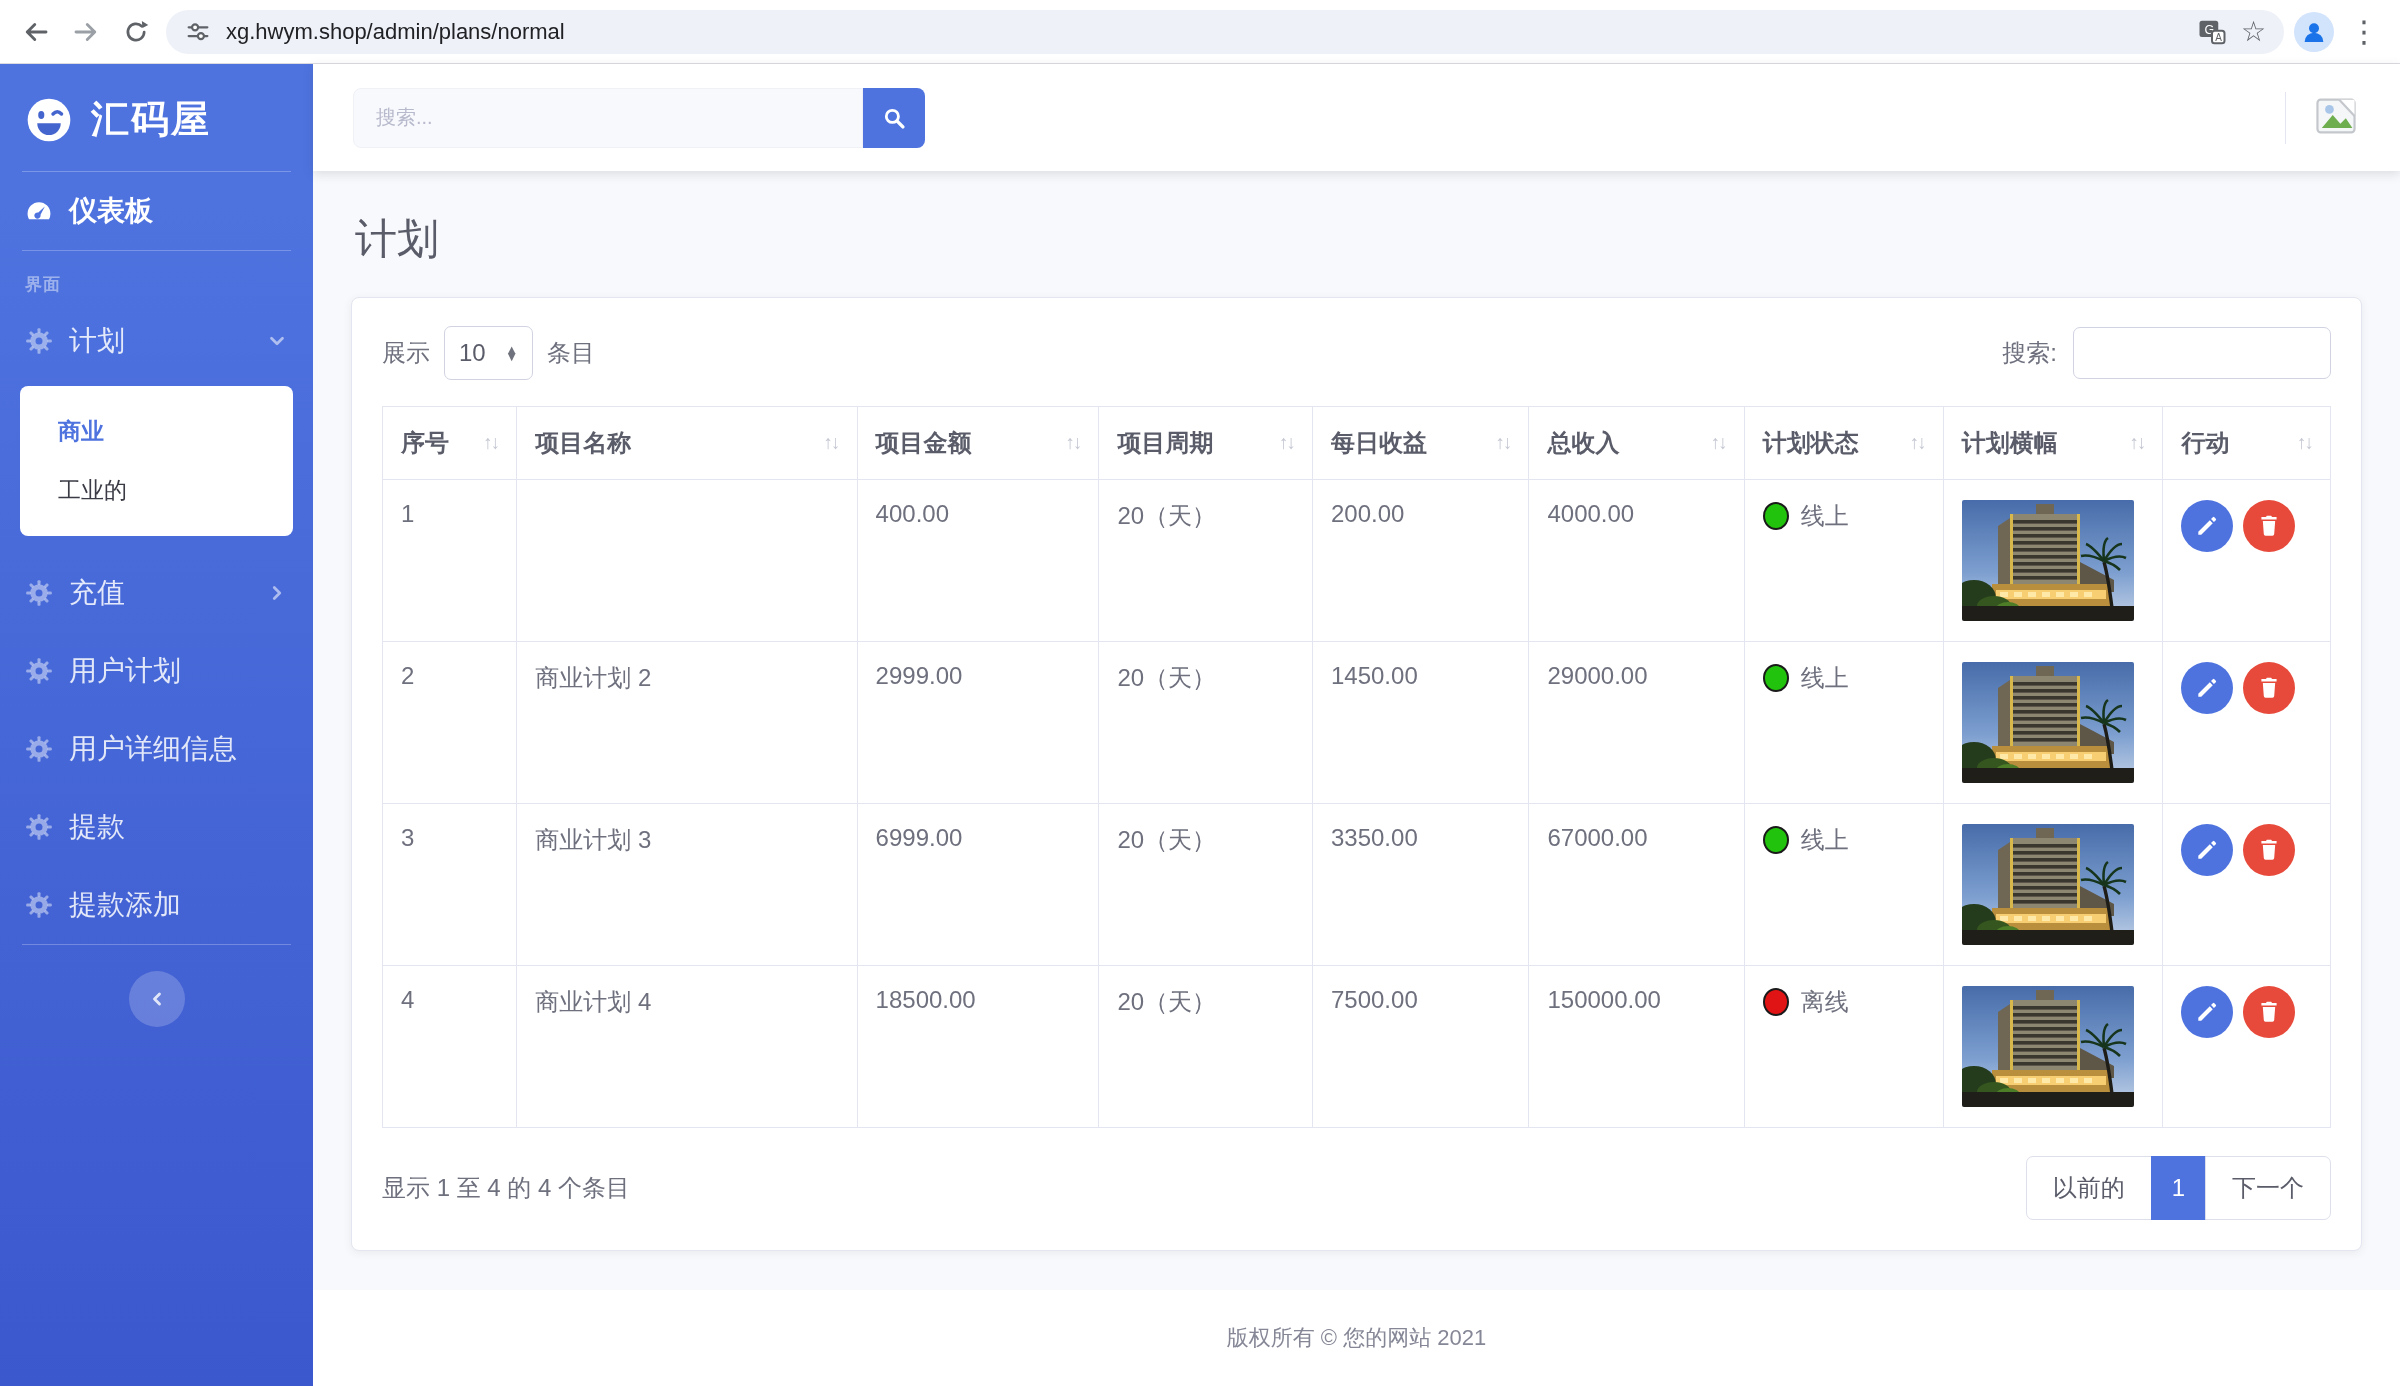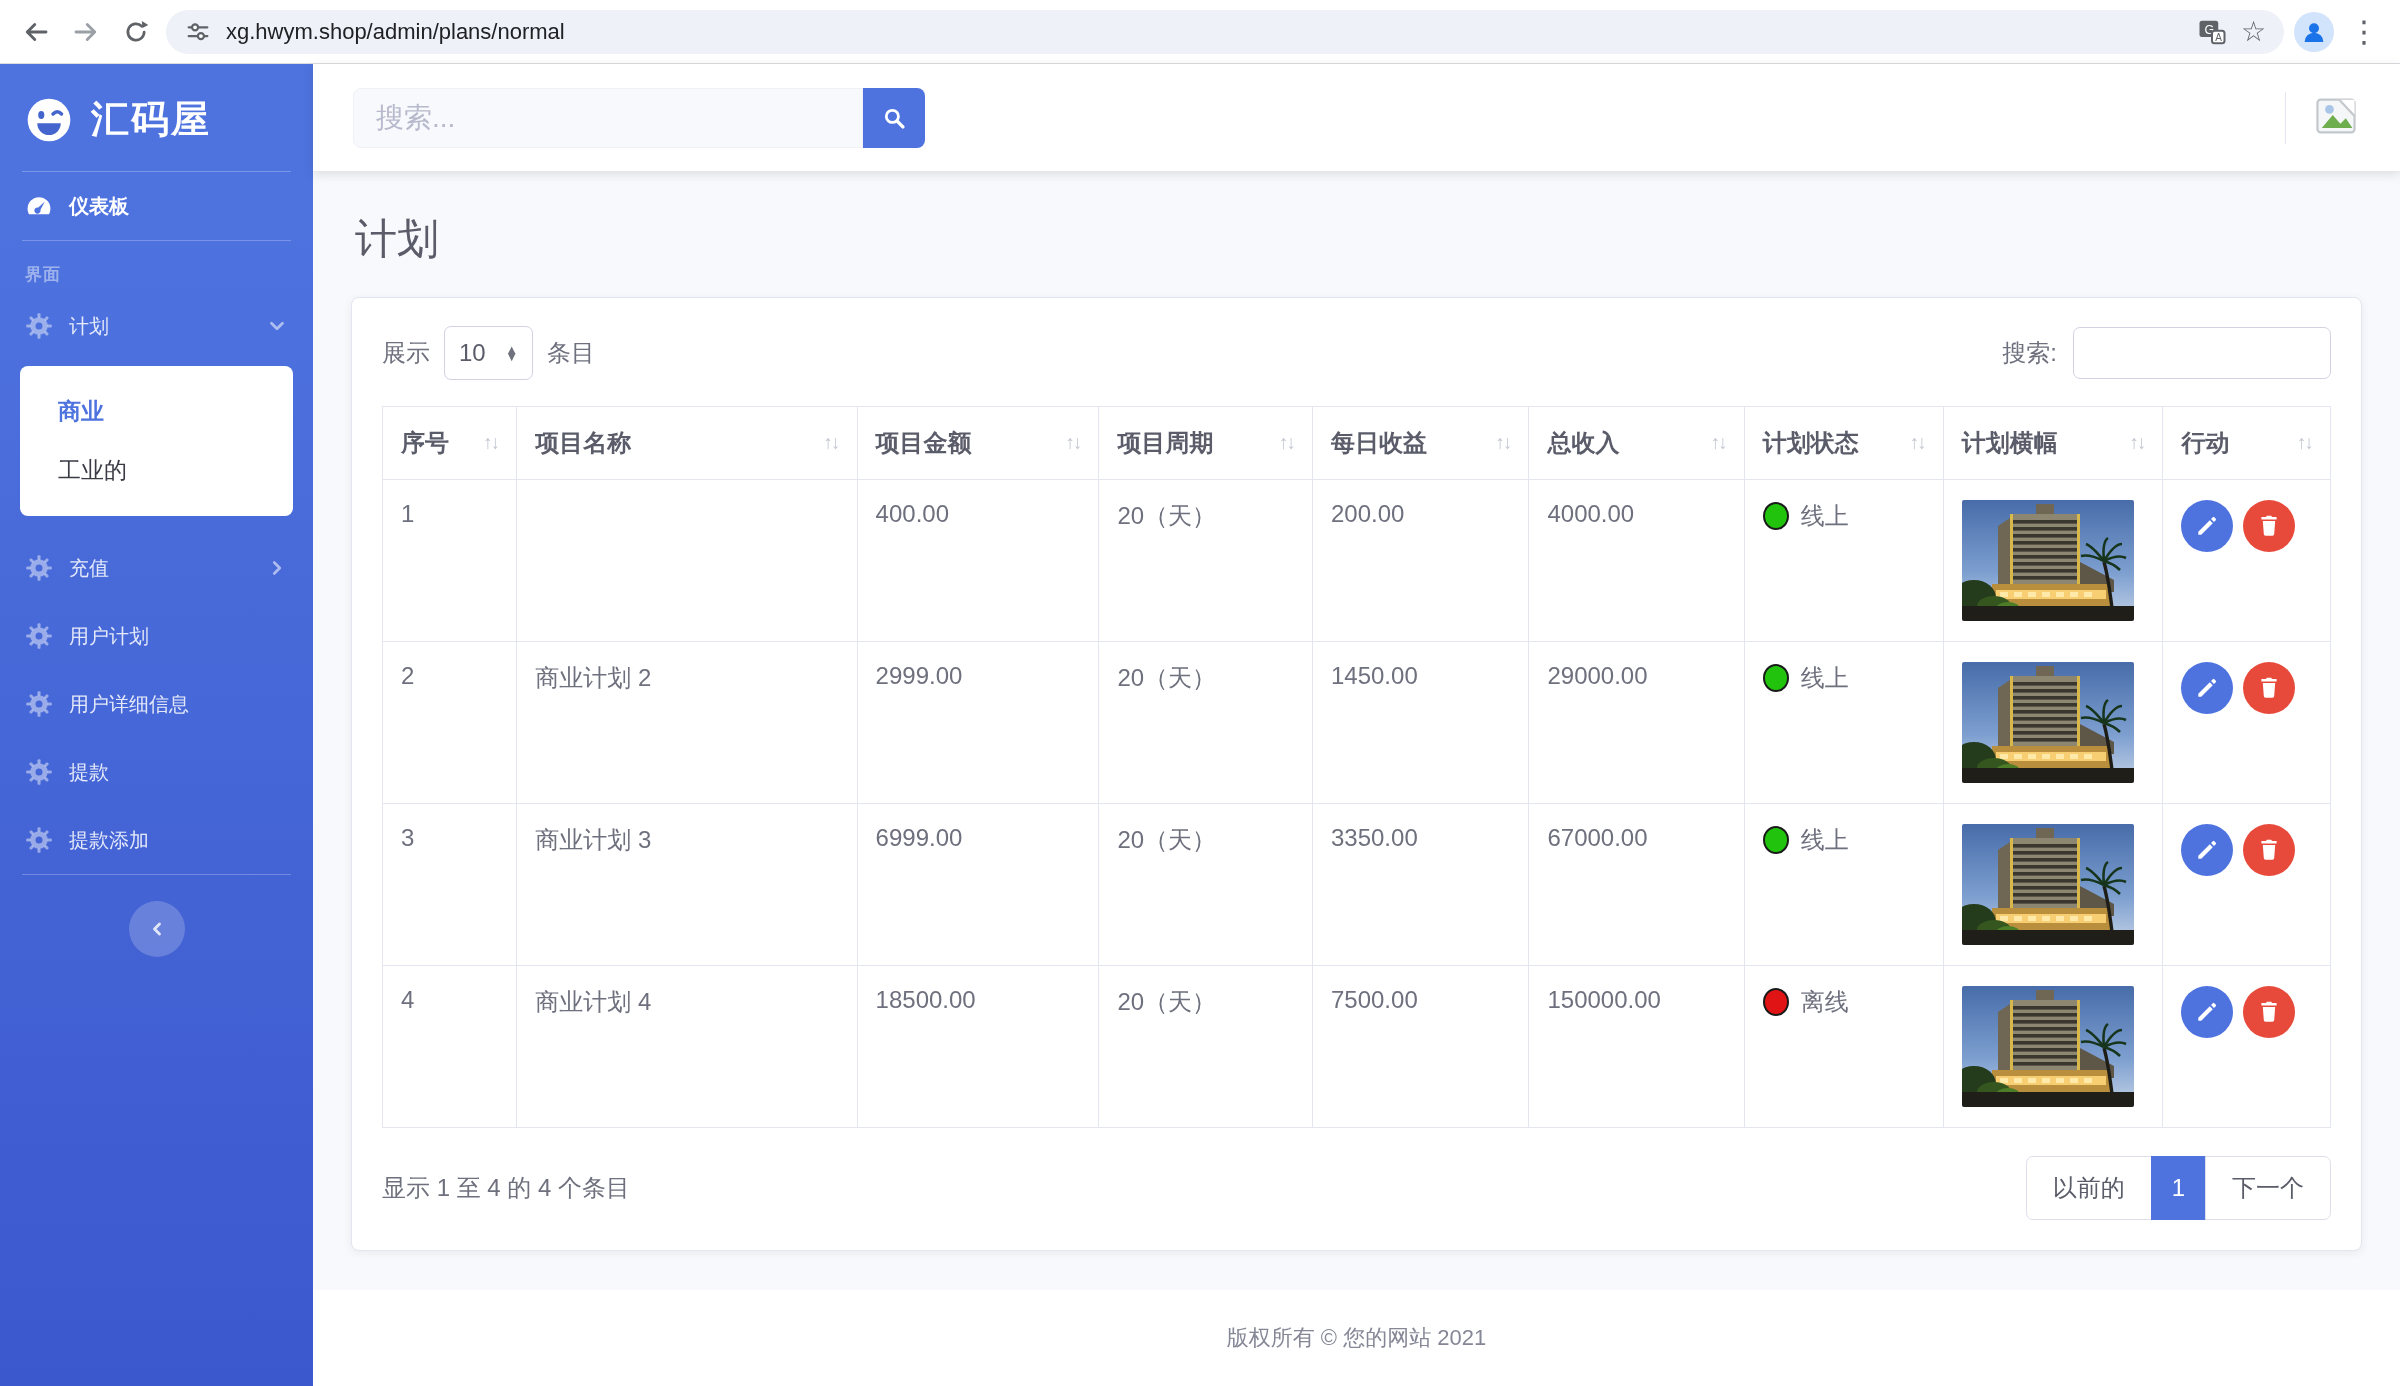--- a/index.html
+++ b/index.html
@@ -20,41 +20,41 @@
     display:flex; align-items:center; justify-content:center; }
 
   
   .app { display:flex; height:1322px; }
   .sidebar { width:313px; flex:0 0 313px; height:100%;
     background:linear-gradient(180deg,#4e73df 10%,#3c58cd 100%); color:#fff; }
   .brand { display:flex; align-items:center; gap:18px; padding:30px 25px 26px 25px; }
   .brand-text { font-size:38px; font-weight:bold; letter-spacing:2px; color:#fff; }
   .side-hr { border:none; border-top:1px solid rgba(255,255,255,0.25); margin:0 22px; }
   .nav-item { display:flex; align-items:center; gap:16px; padding:20px 25px;
-    font-size:20px; color:rgba(255,255,255,0.85); cursor:pointer; position:relative; }
+    font-size:28px; color:rgba(255,255,255,0.85); cursor:pointer; position:relative; }
   .nav-item.bold { color:#fff; font-weight:bold; }
   .nav-item .gear { width:28px; height:28px; color:rgba(255,255,255,0.45); flex:0 0 auto; }
   .nav-item .chev { margin-left:auto; width:22px; height:22px; color:rgba(255,255,255,0.55); }
   .section-label { font-size:17px; color:rgba(255,255,255,0.45); font-weight:bold;
     padding:22px 25px 6px 25px; letter-spacing:1px; }
   .submenu-card { background:#fff; border-radius:8px; margin:6px 20px 18px 20px; padding:16px 0; }
   .submenu-item { padding:14px 16px 14px 38px; font-size:23px; color:#3a3b45; cursor:pointer; }
   .submenu-item.active { color:#4e73df; font-weight:bold; }
   .collapse-wrap { display:flex; justify-content:center; padding:26px 0; }
   .collapse-btn { width:56px; height:56px; border-radius:50%; background:rgba(255,255,255,0.2);
     display:flex; align-items:center; justify-content:center; cursor:pointer; }
   .collapse-btn svg { width:20px; height:20px; color:rgba(255,255,255,0.8); }
 
   
   .main { flex:1; display:flex; flex-direction:column; background:#f8f9fc; min-width:0; }
   .topbar { height:107px; background:#fff; box-shadow:0 3px 10px rgba(58,59,69,0.15);
     display:flex; align-items:center; padding:0 40px; position:relative; z-index:2; }
   .search-form { display:flex; }
   .search-input { width:510px; height:60px; background:#f8f9fc; border:1px solid #f0f1f7;
-    border-radius:8px 0 0 8px; padding:0 22px; font-size:28px; color:#6e707e;
+    border-radius:8px 0 0 8px; padding:0 22px; font-size:20px; color:#6e707e;
     font-family:"Liberation Sans",sans-serif; outline:none; }
   .search-input::placeholder { color:#b7b9cc; }
   .search-btn { width:62px; height:60px; background:#4e73df; border:none;
     border-radius:0 8px 8px 0; display:flex; align-items:center; justify-content:center; cursor:pointer; }
   .topbar-right { margin-left:auto; display:flex; align-items:center; gap:26px; }
   .topbar-divider { width:1px; height:52px; background:#e3e6f0; }
 
   .content { flex:1; padding:26px 38px 0 38px; }
   .page-title { font-size:42px; font-weight:400; color:#5a5c69; margin:14px 0 30px 4px; }
 

